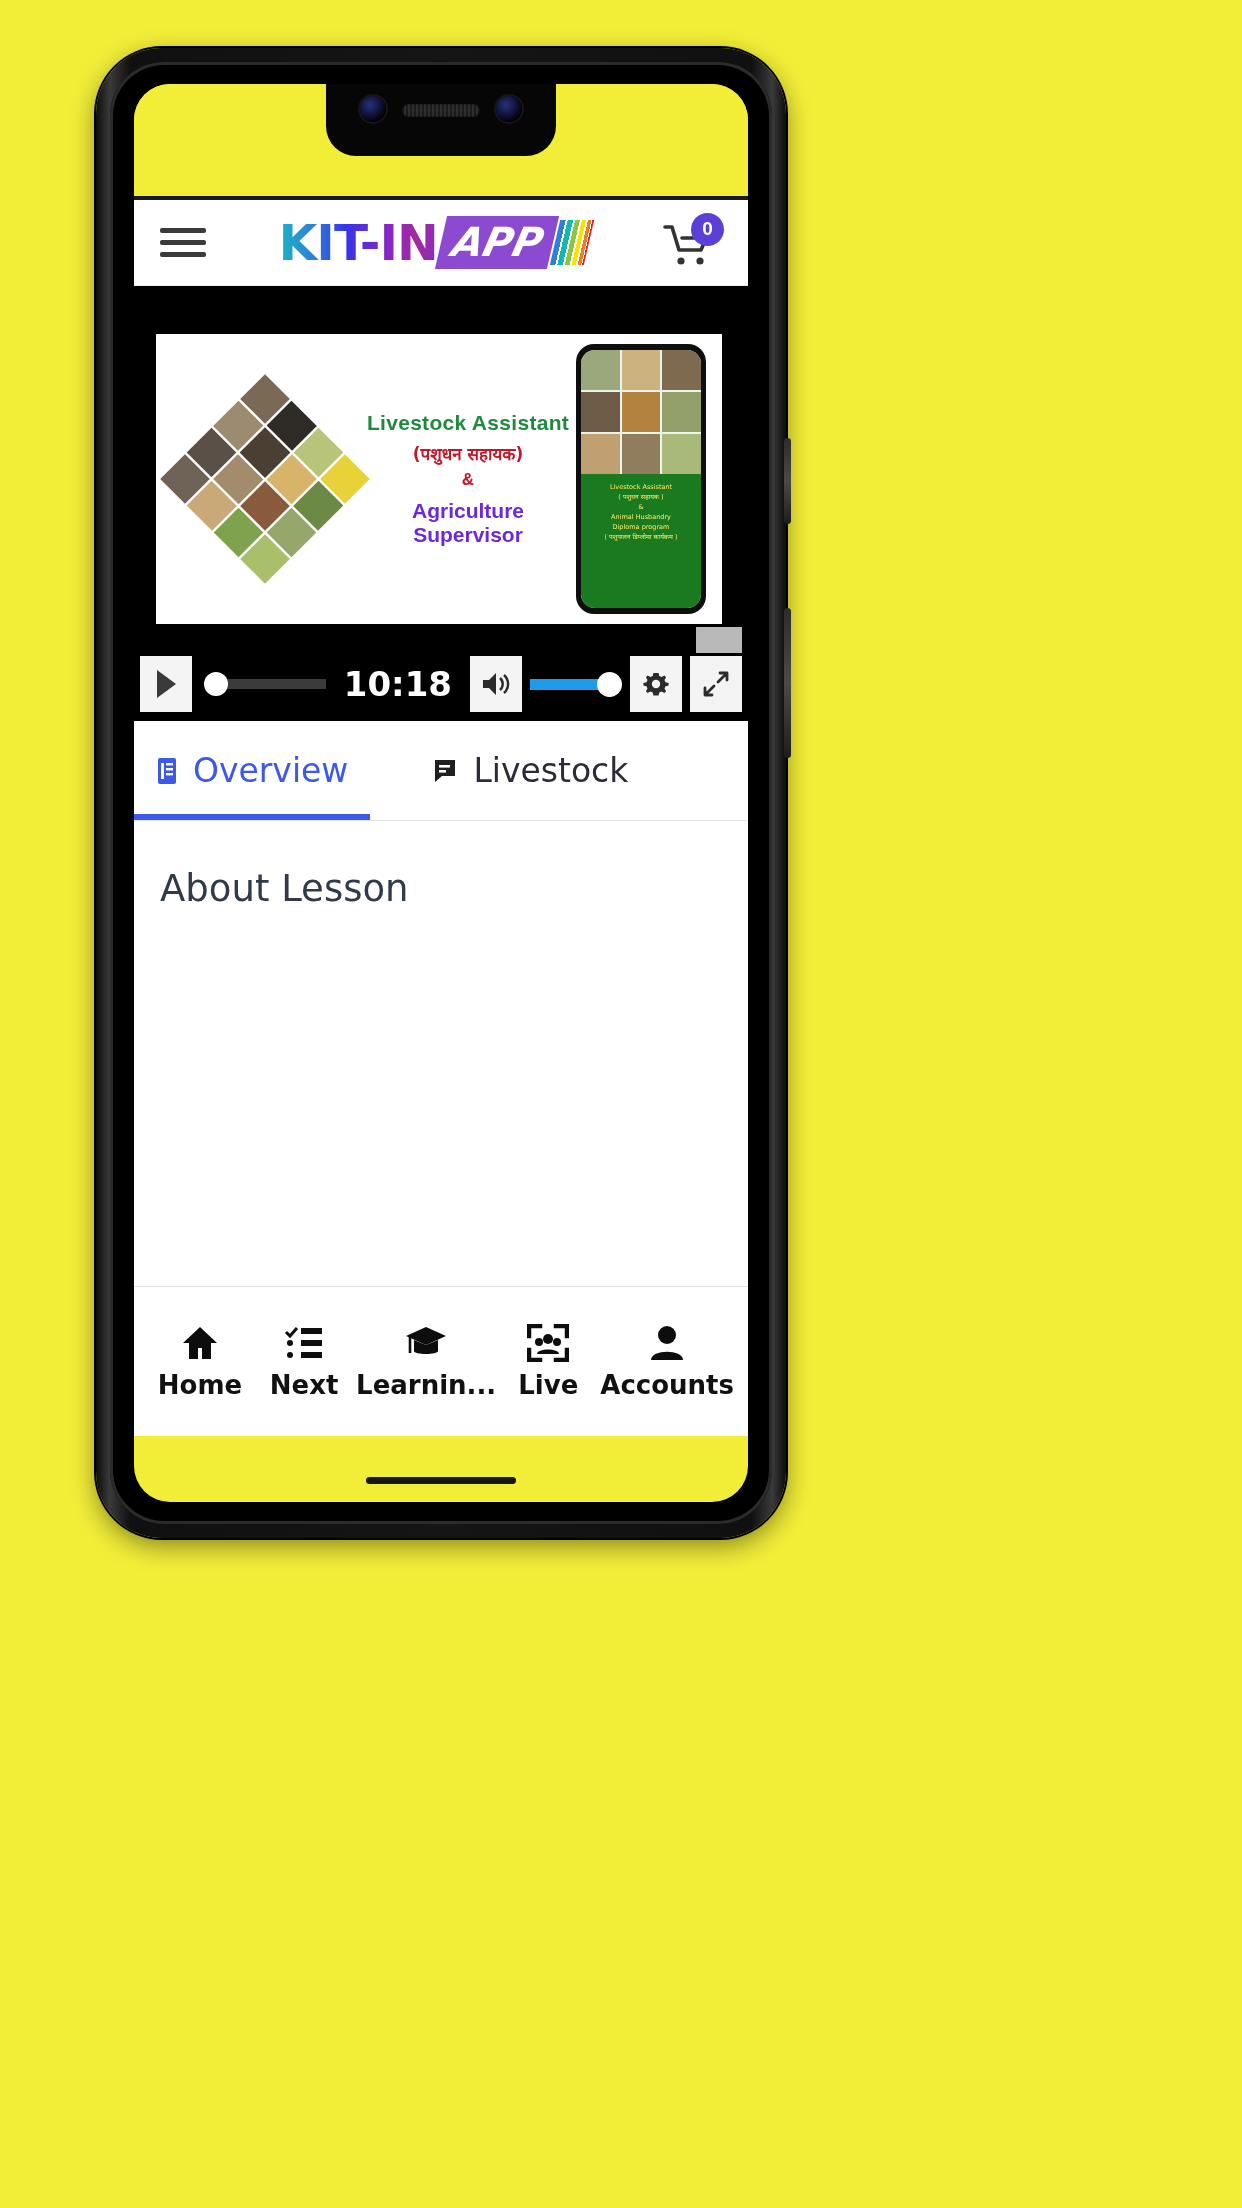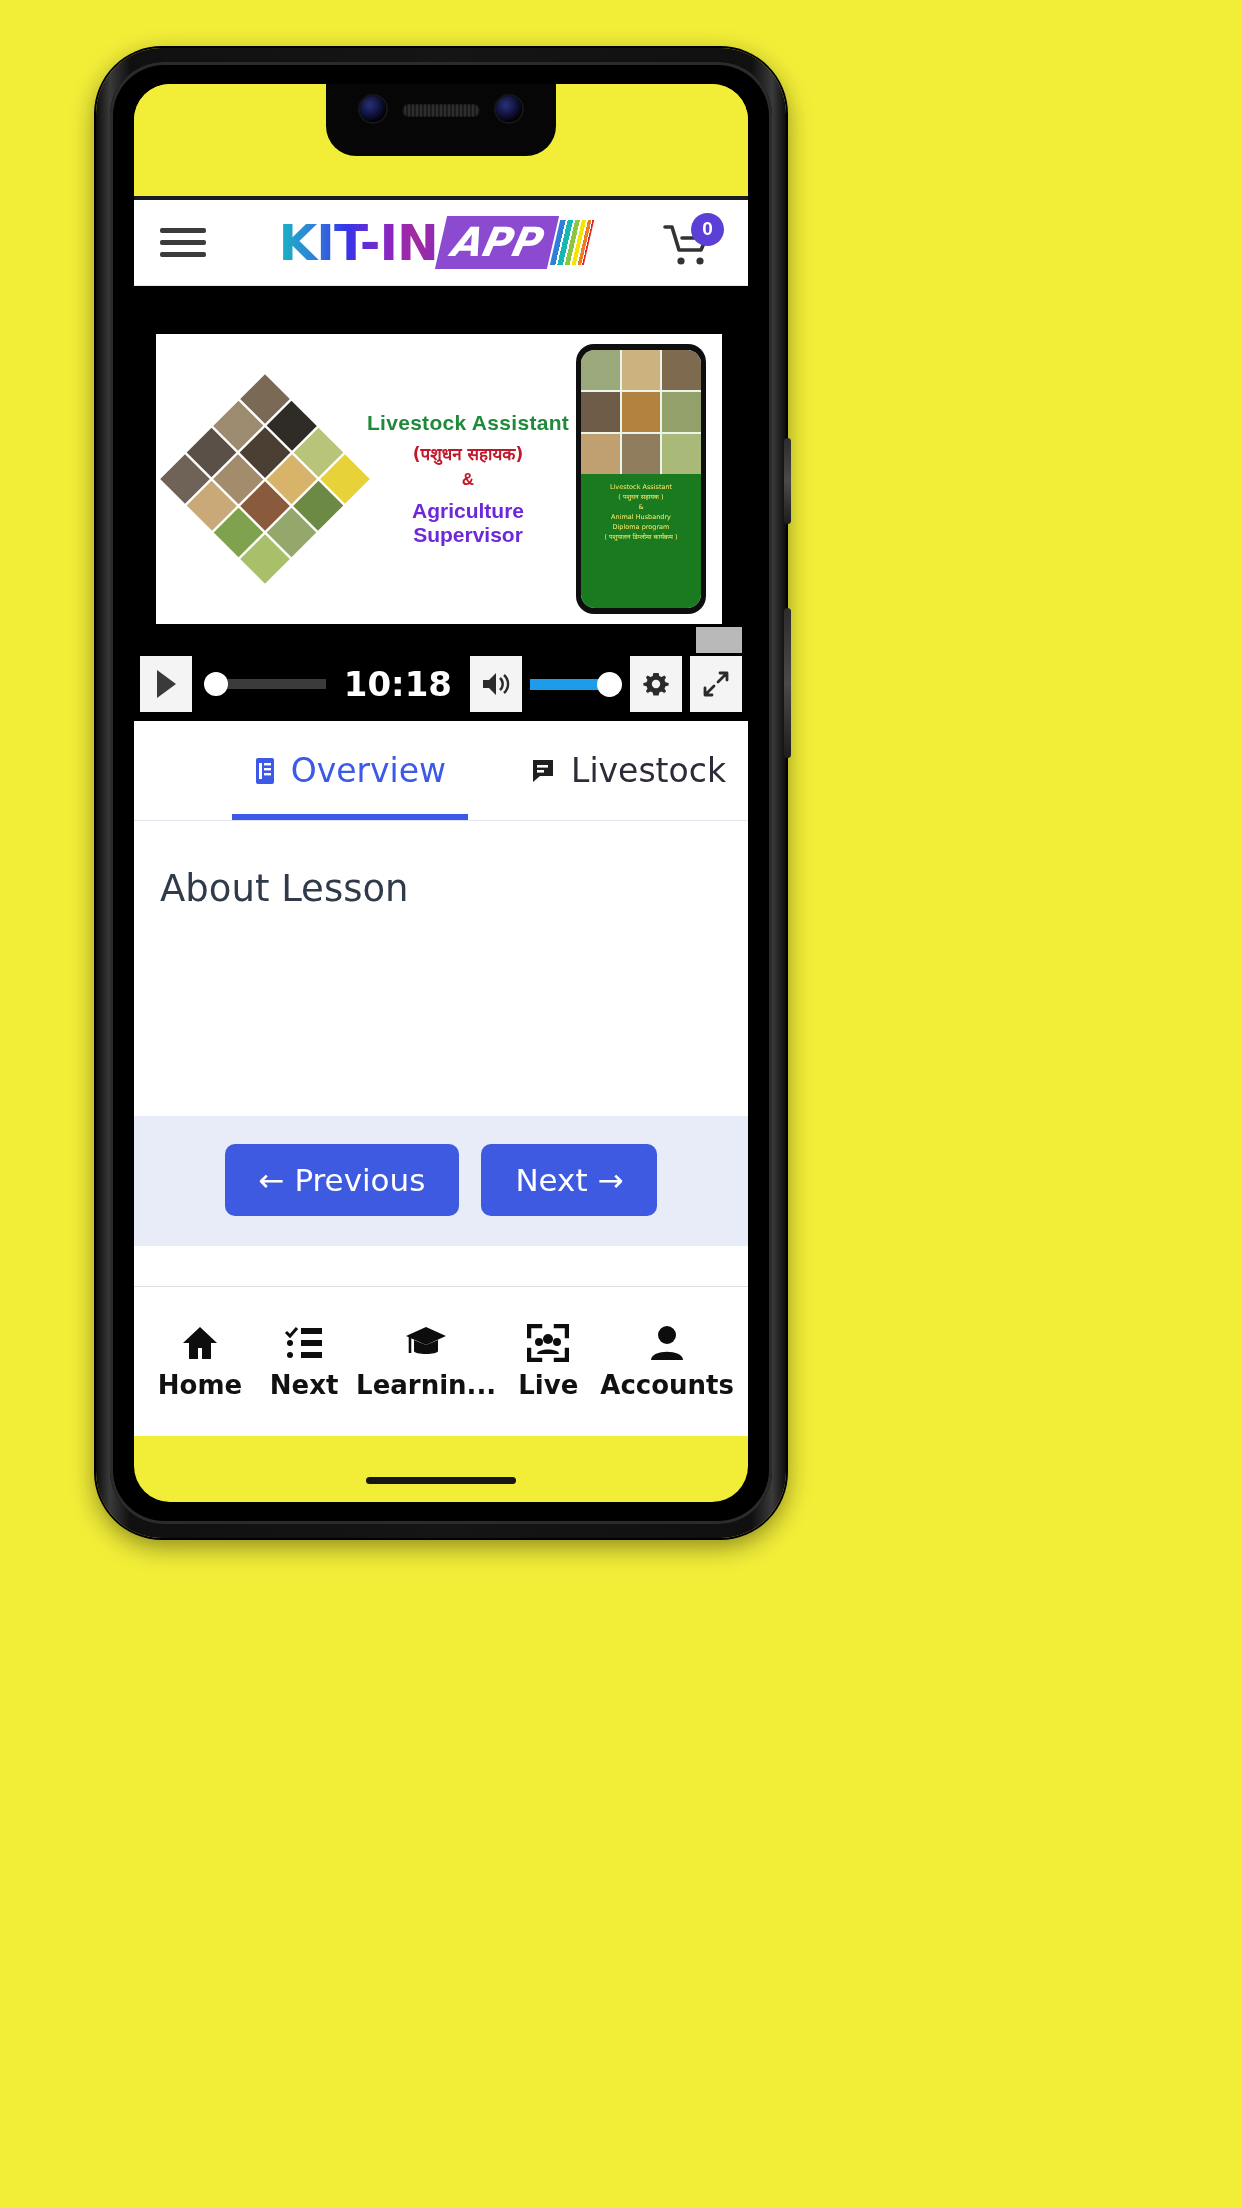--- a/index.html
+++ b/index.html
@@ -150,21 +150,21 @@
   .seek { flex: 1; display: flex; align-items: center; height: 56px; position: relative; margin-left: 4px; }
   .seek-knob { width: 24px; height: 24px; border-radius: 50%; background: #fff; z-index: 2; }
   .seek-track { flex: 1; height: 10px; background: #3b3b3b; margin-left: -4px; }
   .time { color: #fff; font-size: 34px; font-weight: 700; padding: 0 10px; font-family: "DejaVu Sans", sans-serif; }
   .volbar { display: flex; align-items: center; width: 92px; }
   .volbar .fill { flex: 1; height: 11px; background: #1e9bea; }
   .volbar .knob { width: 25px; height: 25px; border-radius: 50%; background: #fff; margin-left: -5px; }
   .fs-corner { position: absolute; right: 6px; top: -20px; width: 46px; height: 26px; background: #b9b9b9; }
 
   
-  .tabs { display: flex; justify-content: flex-end; gap: 40px; height: 100px; flex: 0 0 100px;
+  .tabs { display: flex; justify-content: flex-start; gap: 40px; height: 100px; flex: 0 0 100px;
     align-items: center; border-bottom: 1px solid #e4e6ef; background: #fff; }
   .tab { display: flex; align-items: center; gap: 13px; height: 100%; padding: 0 22px;
     position: relative; cursor: pointer; }
   .tab-label { font-size: 33px; color: #2c2c38; font-family: "DejaVu Sans", sans-serif; }
   .tab.active .tab-label { color: #3c59e8; }
   .tab.active::after { content: ""; position: absolute; left: 0; right: 0; bottom: 0; height: 6px; background: #3c59e8; }
 
   
   .content { background: #fff; padding: 46px 26px 0 26px; flex: 1; }
   .about { font-size: 37px; color: #2f3b4a; font-family: "DejaVu Sans", sans-serif; }
@@ -324,24 +324,20 @@
                 <rect x="7" y="13" width="7" height="2.6" fill="#fff"></rect>
               </svg>
               <span class="tab-label">Livestock</span>
             </div>
           </div>
 
           <div class="content">
             <div class="about">About Lesson</div>
           </div>
 
-          <div class="navbtns">
-            <button class="navbtn">← Previous</button>
-            <button class="navbtn">Next →</button>
-          </div>
           <div class="spacer"></div>
 
           <div class="bottomnav">
             <div class="navitem">
               <svg width="40" height="38" viewBox="0 0 40 38">
                 <path d="M20 3 L37 19 h-6 v16 h-9 v-11 h-4 v11 h-9 v-16 h-6 z" fill="#0d0d0d"></path>
               </svg>
               <span class="lbl">Home</span>
             </div>
             <div class="navitem">

